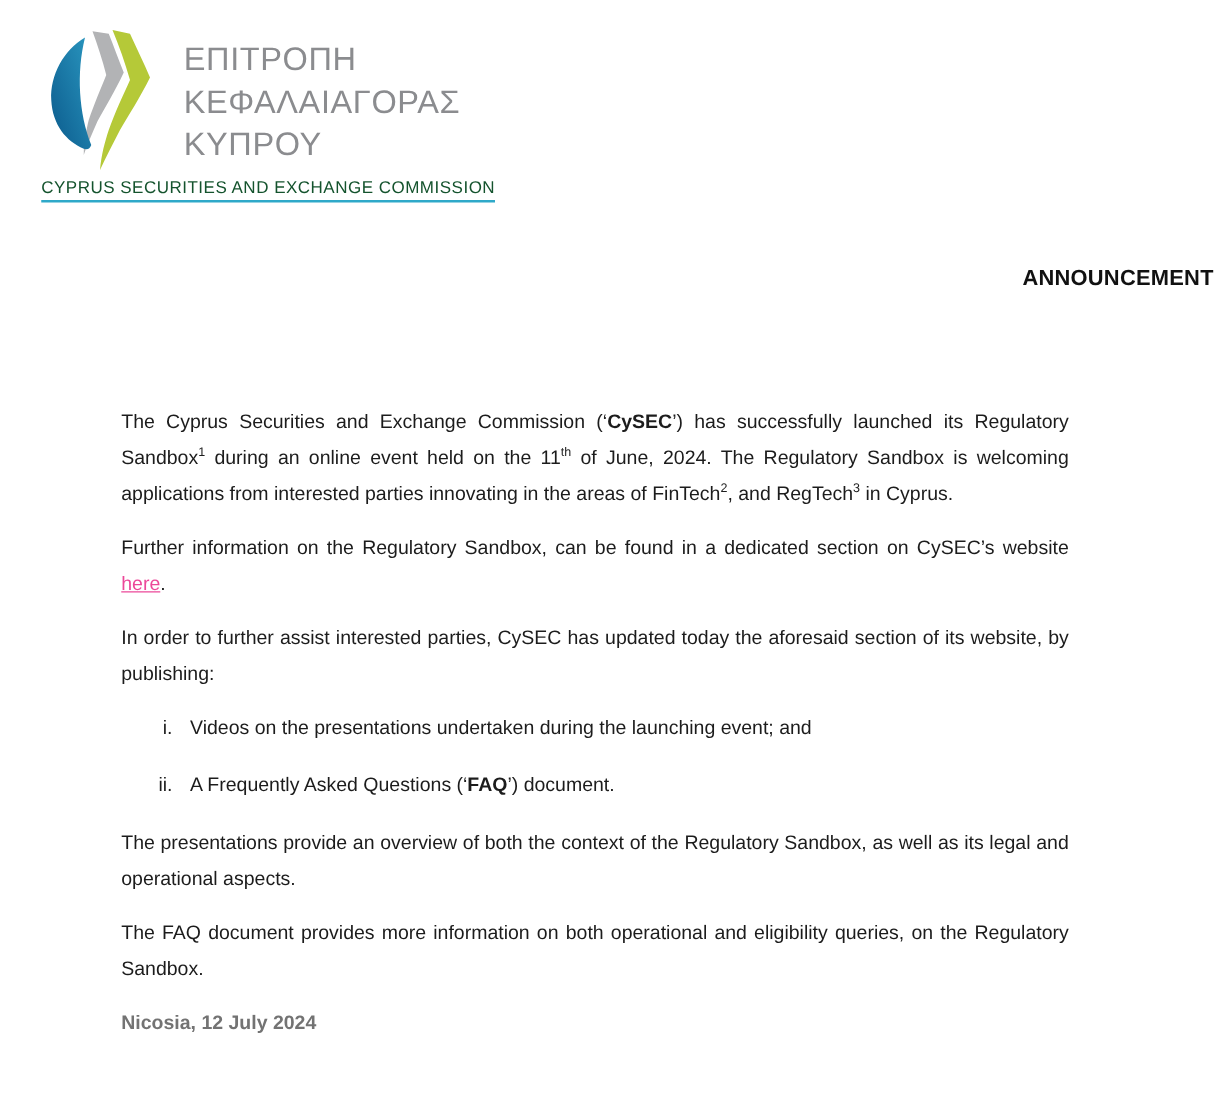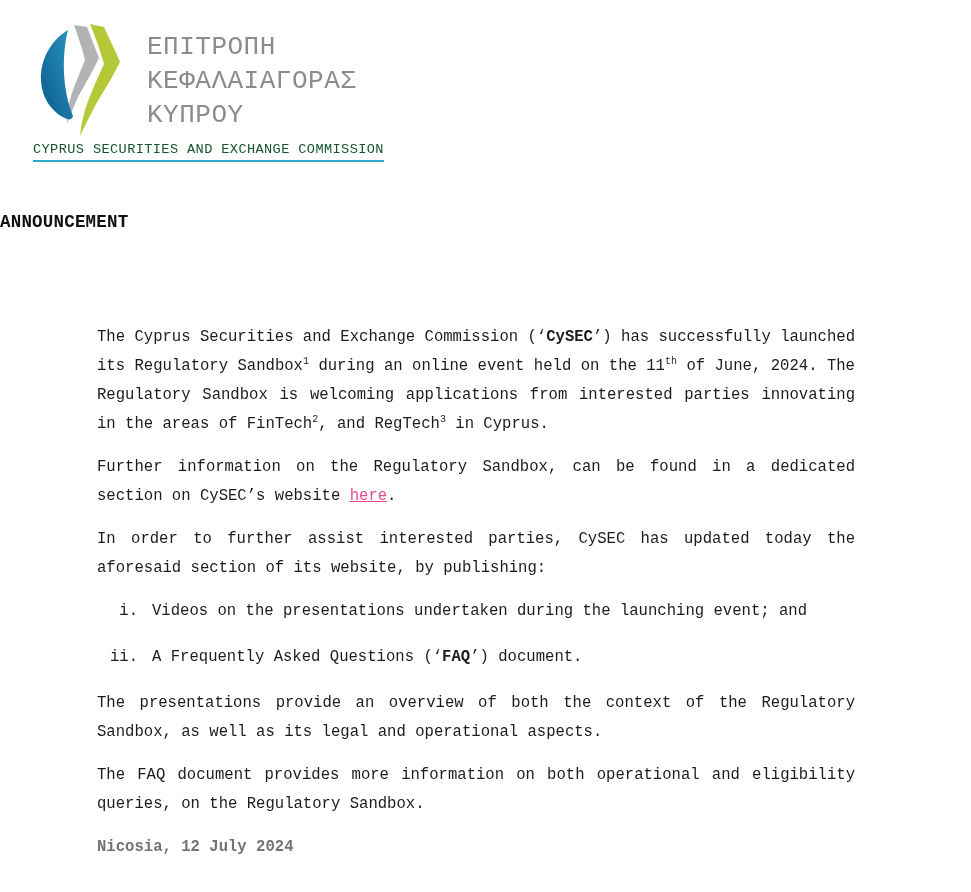--- a/index.html
+++ b/index.html
@@ -2,21 +2,21 @@
 <html><head>
 <meta charset="utf-8">
 <style>
   * { margin: 0; padding: 0; box-sizing: border-box; }
   html, body { background: #ffffff; }
   .page {
     position: relative;
     width: 971px;
     height: 892px;
     background: #ffffff;
-    font-family: Liberation Mono, monospace;
+    font-family: Liberation Sans, sans-serif;
     overflow: hidden;
   }
 
   
   .logo {
     position: absolute;
     left: 33px;
     top: 18px;
     width: 352px;
   }
@@ -48,21 +48,21 @@
     border-bottom: 2px solid #2fa9c9;
     display: inline-block;
   }
 
   
   .title {
     position: absolute;
     top: 212px;
     left: 0;
     width: 100%;
-    text-align: left;
+    text-align: right;
     font-weight: bold;
     font-size: 17.5px;
     letter-spacing: 0.2px;
     color: #111111;
   }
 
   
   .content {
     position: absolute;
     left: 97px;

